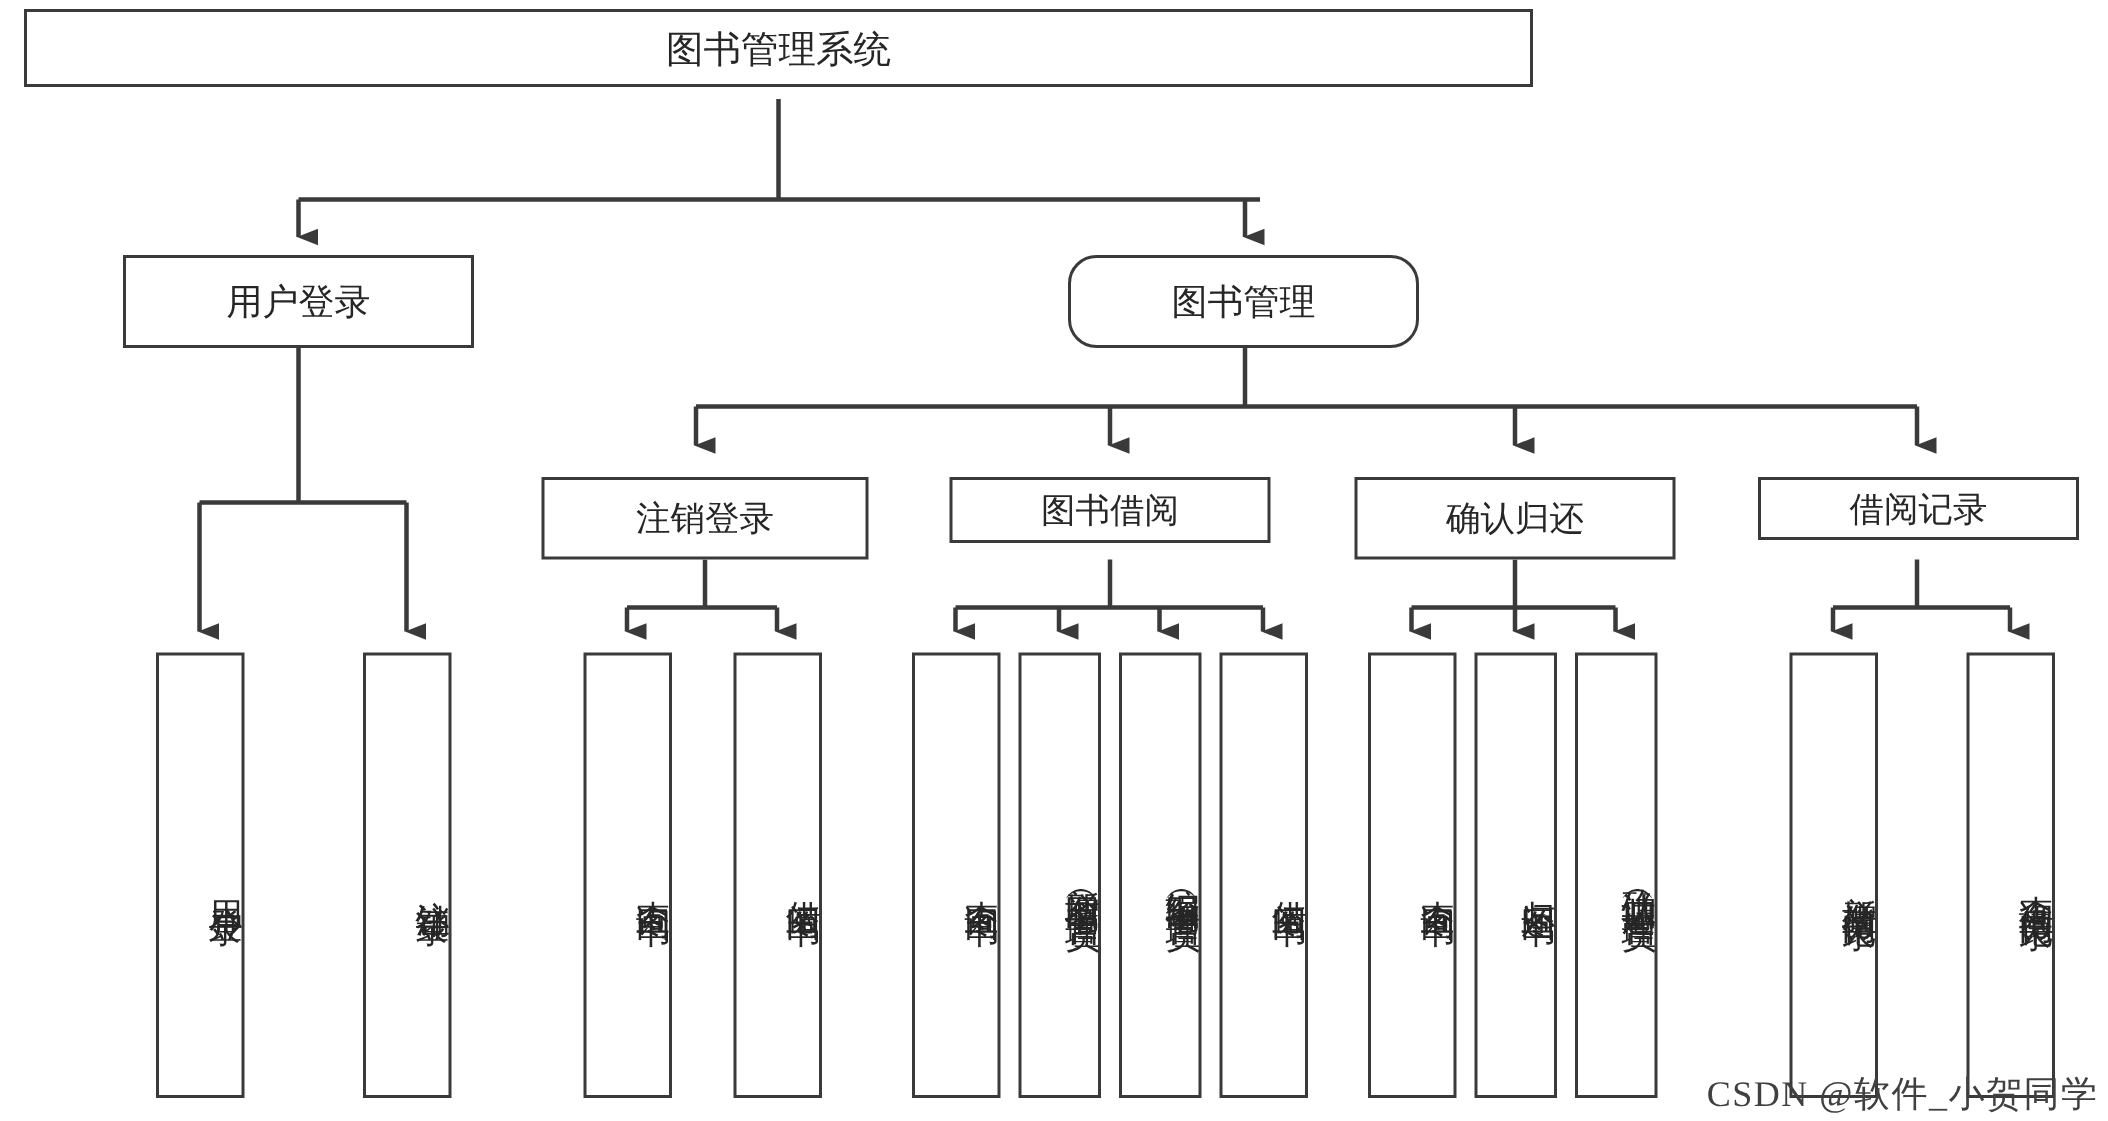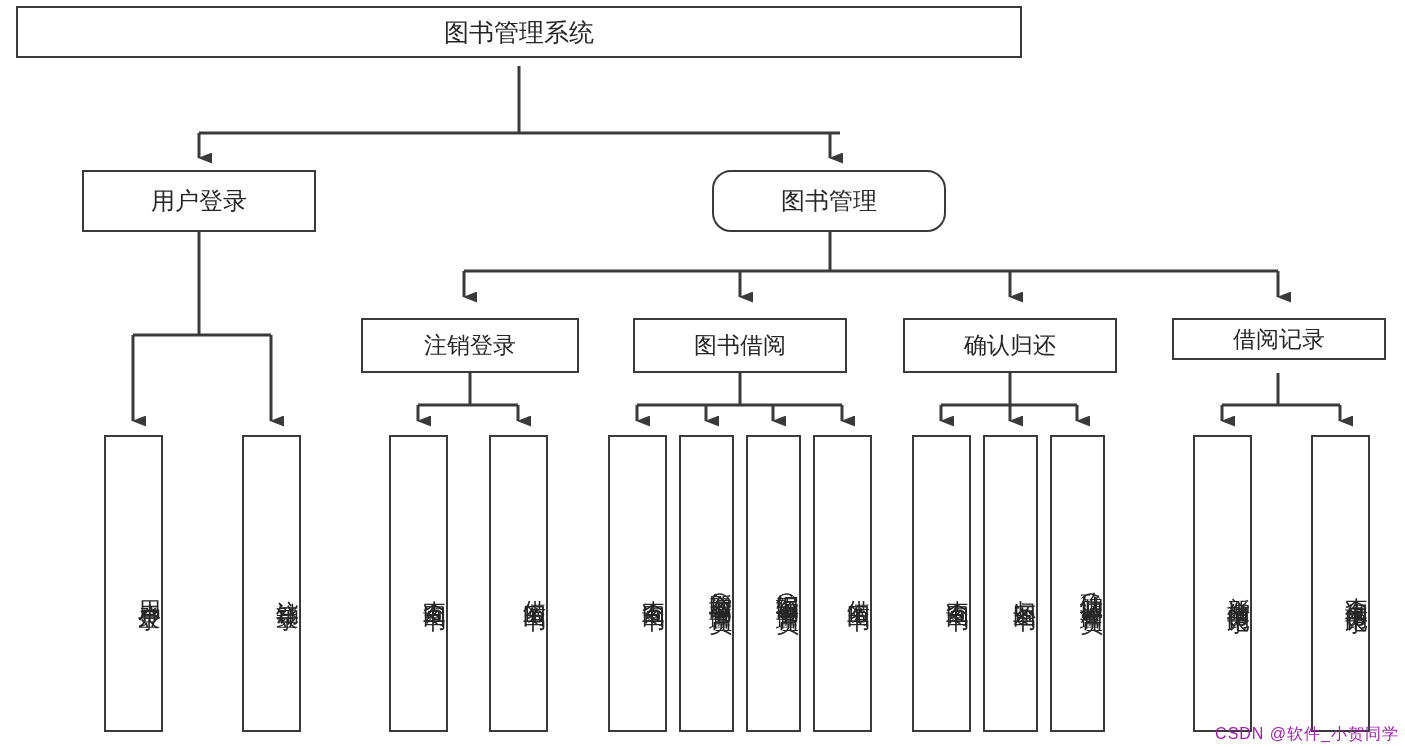--- a/index.html
+++ b/index.html
@@ -58,25 +58,25 @@
   }
   .node.leaf .vtext {
     writing-mode: vertical-rl;
     text-orientation: upright;
     display: block;
   }
   .watermark {
     position: absolute;
     right: 6px;
     bottom: 2px;
-    font-size: 16px;
-    color: #a21caf;
+    font-size: 24px;
+    color: #404040;
     letter-spacing: 1px;
     white-space: nowrap;
-    font-family: Liberation Sans, sans-serif;
+    font-family: Liberation Serif, serif;
   }
 </style>
 </head>
 <body>
 
 <div id="canvas">
 
   <svg id="wires" viewBox="0 0 1405 747" xmlns="http://www.w3.org/2000/svg">
     <defs>
       <marker id="arrow" viewBox="0 0 12 14" refX="5.5" refY="13" markerWidth="12" markerHeight="14" orient="auto-start-reverse" markerUnits="userSpaceOnUse">
@@ -137,21 +137,21 @@
   </div>
 
   <div class="node level1" style="left:712px; top:170px; width:234px; height:62px;border-radius:19px;">
     <span>图书管理</span>
   </div>
 
   <div class="node level2" style="left:361px; top:318px; width:218px; height:55px;">
     <span>注销登录</span>
   </div>
 
-  <div class="node level2" style="left:633px; top:318px; width:214px; height:55px;">
+  <div class="node level2" style="left:633px; top:318px; width:214px; height:44px;">
     <span>图书借阅</span>
   </div>
 
   <div class="node level2" style="left:903px; top:318px; width:214px; height:55px;">
     <span>确认归还</span>
   </div>
 
   <div class="node level2" style="left:1172px; top:318px; width:214px; height:42px;">
     <span>借阅记录</span>
   </div>

